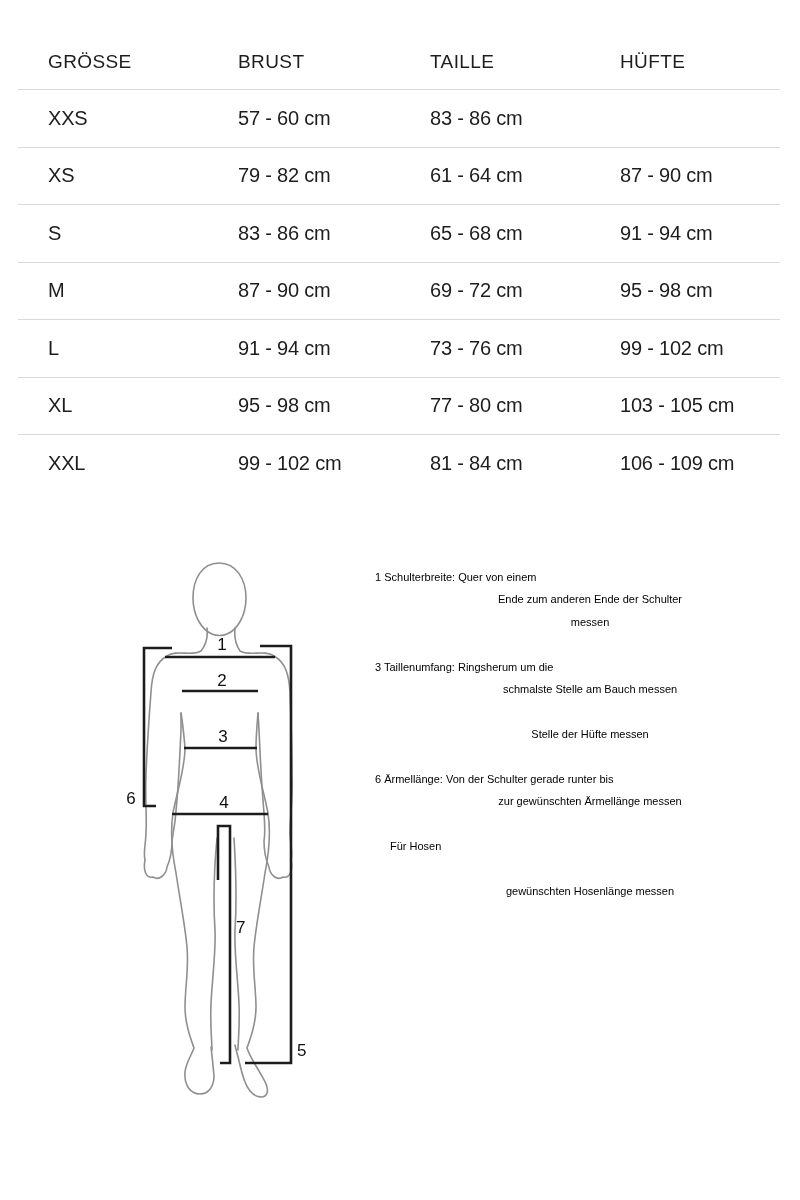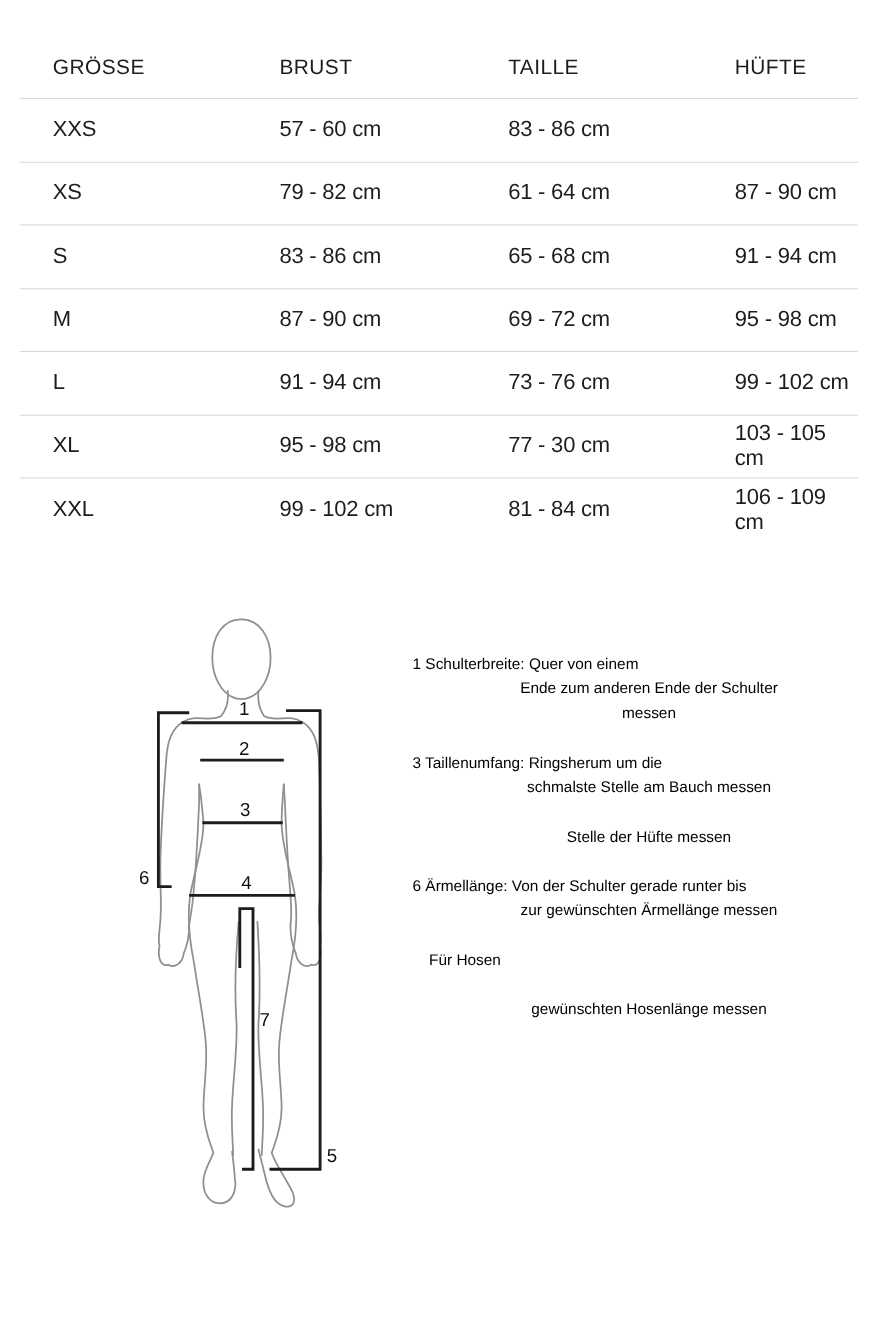--- a/index.html
+++ b/index.html
@@ -21,21 +21,20 @@
     display: grid;
     grid-template-columns: 190px 192px 190px auto;
     align-items: center;
     padding-left: 30px;
     height: 57.5px;
     border-bottom: 1px solid #d9d9d9;
     font-size: 20px;
     font-stretch: condensed;
     letter-spacing: -0.2px;
     color: #1d1d1d;
-    gap: 16px;
   }
   .t-row:last-child { border-bottom: none; }
   .t-head {
     height: 90px;
     align-items: end;
     padding-bottom: 16px;
     font-size: 19px;
     letter-spacing: 0.4px;
   }
 
@@ -46,23 +45,23 @@
     width: 220px; height: 560px;
   }
   .figure-wrap svg { display: block; width: 220px; height: 560px; }
   .outline { fill: none; stroke: #8f8f8f; stroke-width: 1.6; stroke-linecap: round; stroke-linejoin: round; }
   .measure { fill: none; stroke: #1c1c1c; stroke-width: 2.6; stroke-linecap: butt; stroke-linejoin: miter; }
   .marker  { font-family: "Liberation Sans", sans-serif; font-size: 17px; fill: #101010; }
 
   
   .instructions {
     position: absolute;
-    left: 375px; top: 592px;
+    left: 375px; top: 566px;
     width: 415px;
-    font-size: 14px;
+    font-size: 11px;
     line-height: 22.4px;
     color: #000000;
   }
   .instr { margin-bottom: 22.4px; }
   .instr .cont { padding-left: 15px; text-align: center; }
   .for-trousers { padding-left: 15px; margin-bottom: 22.4px; }
 </style>
 </head>
 <body>
 
@@ -99,21 +98,21 @@
   </div>
   <div class="t-row">
     <div>L</div>
     <div>91 - 94 cm</div>
     <div>73 - 76 cm</div>
     <div>99 - 102 cm</div>
   </div>
   <div class="t-row">
     <div>XL</div>
     <div>95 - 98 cm</div>
-    <div>77 - 30 cm</div>
+    <div>77 - 80 cm</div>
     <div>103 - 105 cm</div>
   </div>
   <div class="t-row">
     <div>XXL</div>
     <div>99 - 102 cm</div>
     <div>81 - 84 cm</div>
     <div>106 - 109 cm</div>
   </div>
 </div>
 

